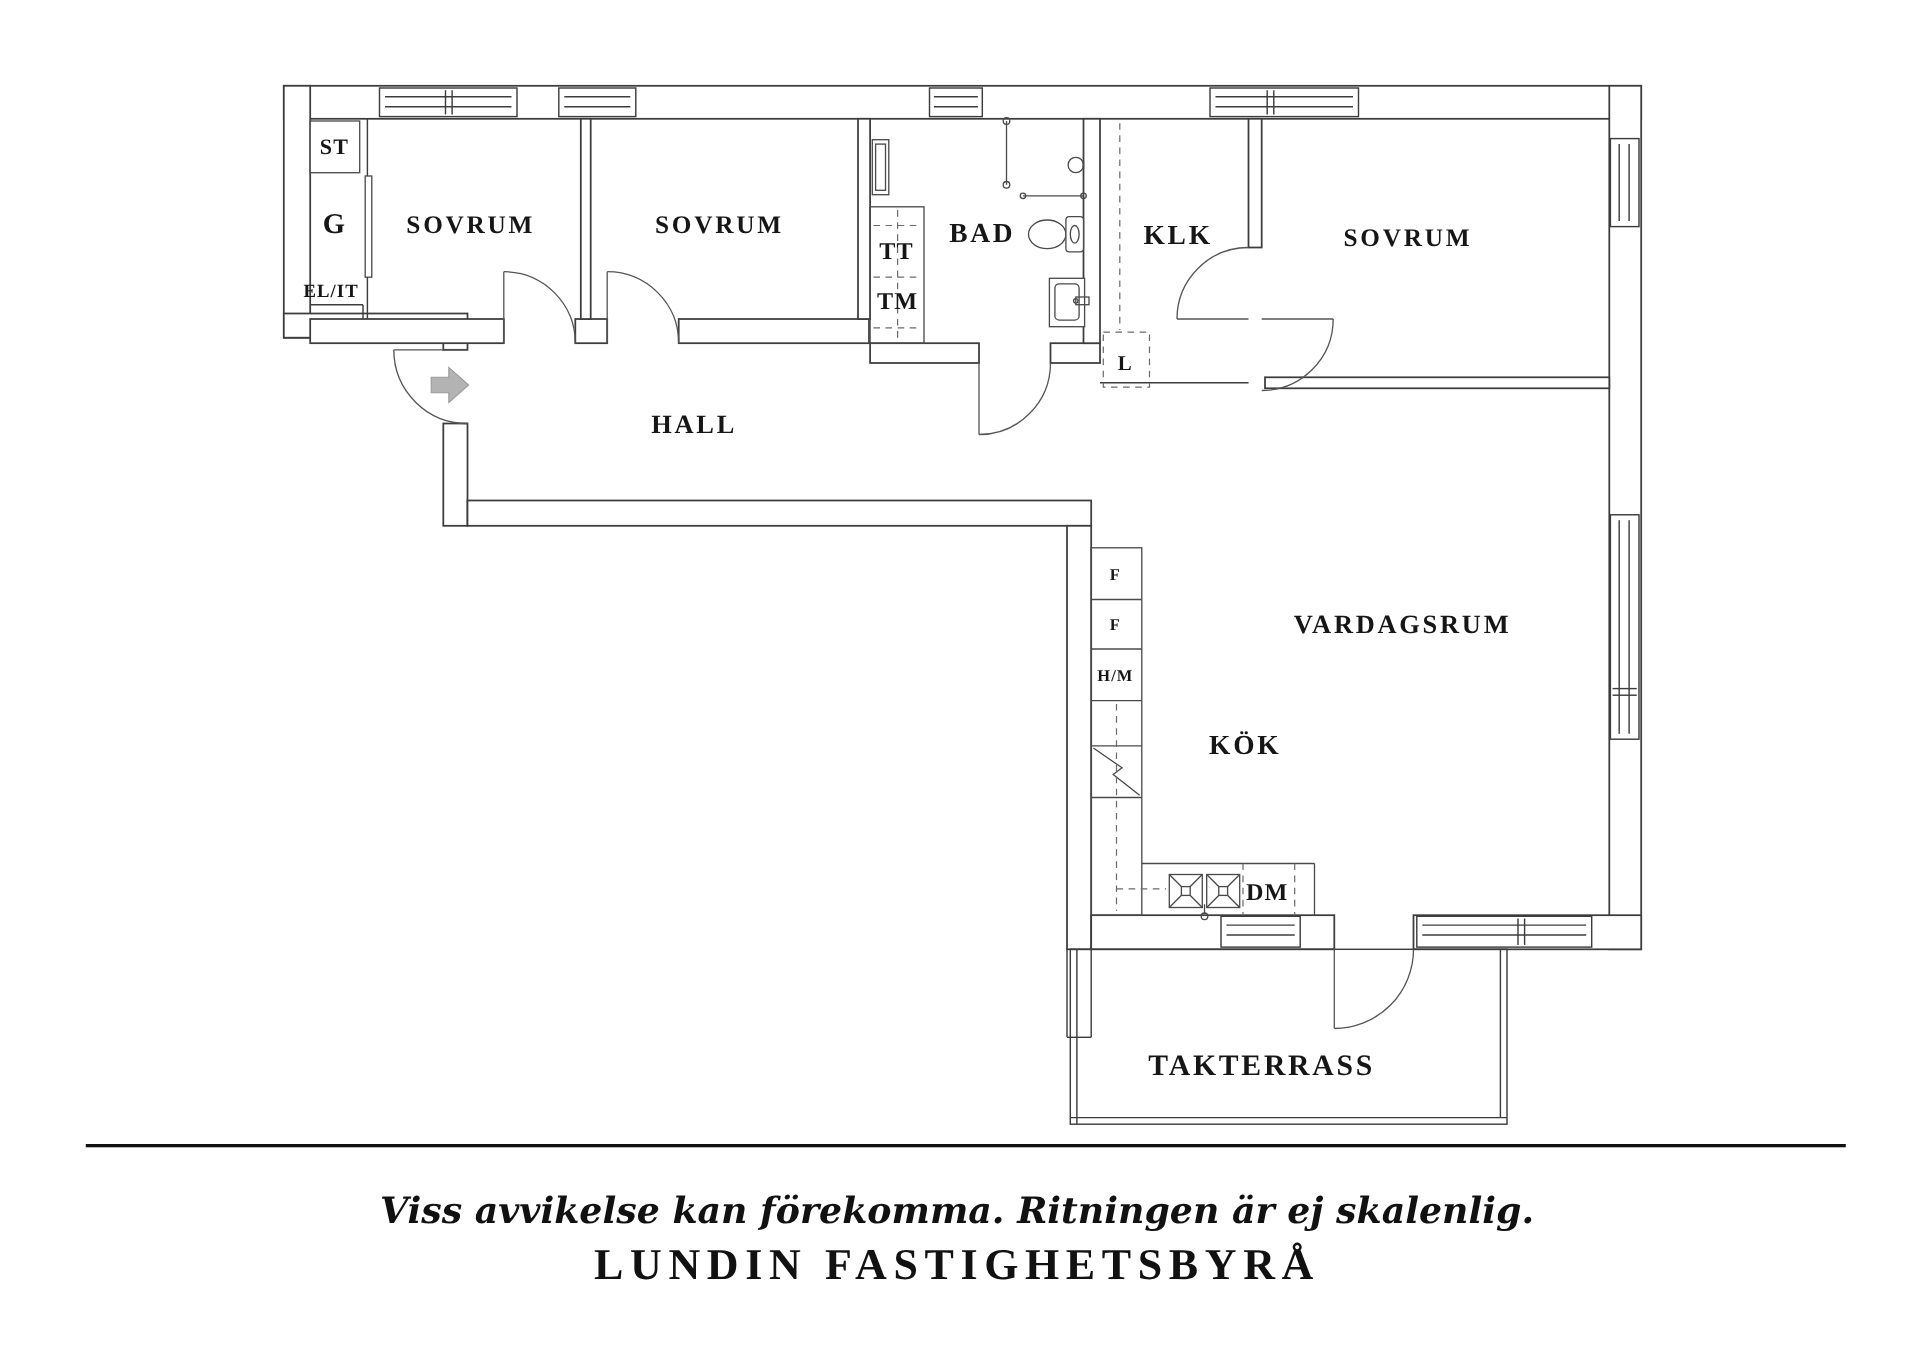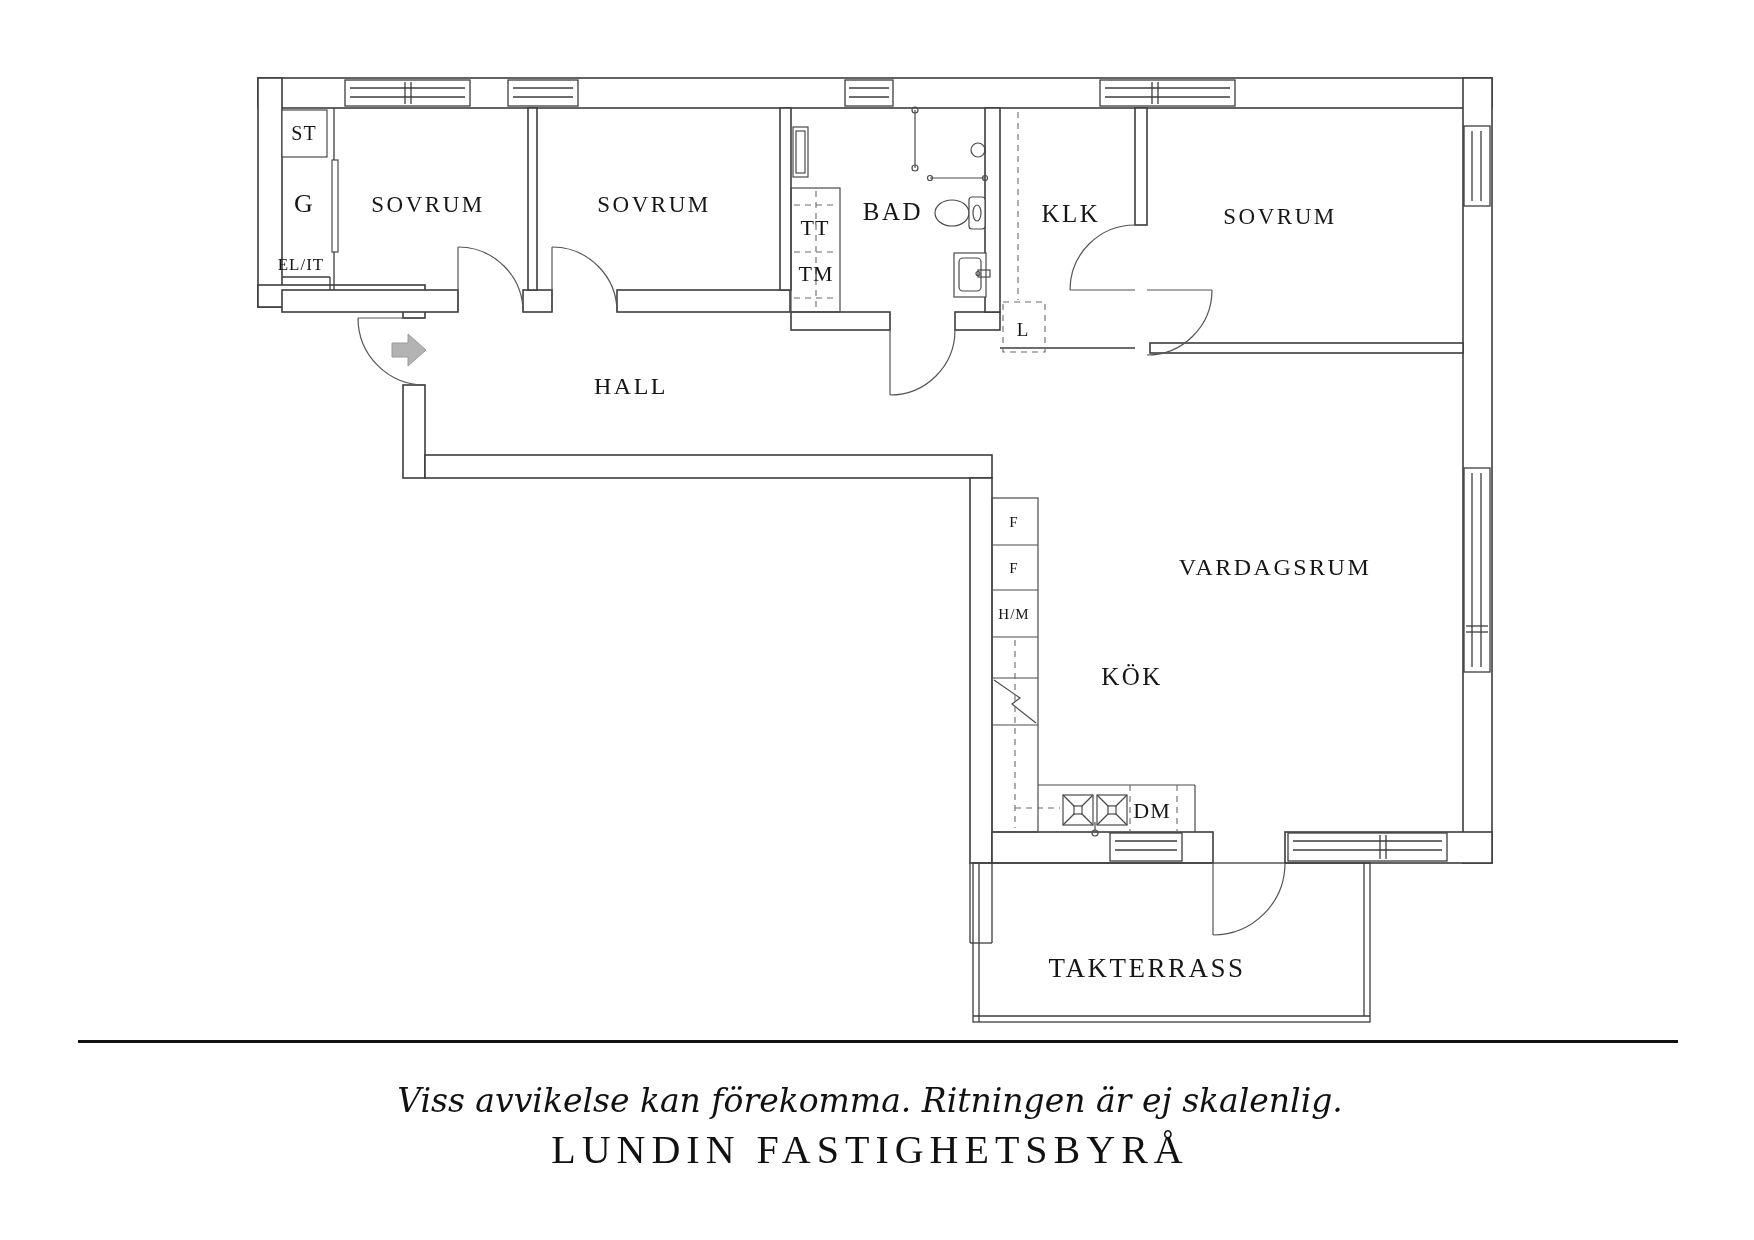--- a/index.html
+++ b/index.html
@@ -1,17 +1,17 @@
 <!DOCTYPE html>
 <html><head>
 <meta charset="utf-8">
 <style>
   html,body{margin:0;padding:0;background:#ffffff;}
   .page{position:relative;width:1684px;height:1240px;background:#fff;overflow:hidden;
-        font-family:"Liberation Serif", serif;}
+        font-family:"Liberation Serif", serif;font-weight:bold;}
   svg{display:block}
   .wall{fill:#ffffff;stroke:#3d3d3d;stroke-width:1.6;}
   .thin{fill:none;stroke:#3d3d3d;stroke-width:1.3;}
   .fix{fill:none;stroke:#4a4a4a;stroke-width:1.2;}
   .fixfill{fill:#ffffff;stroke:#4a4a4a;stroke-width:1.2;}
   .dash{fill:none;stroke:#6a6a6a;stroke-width:1.1;stroke-dasharray:6 5;}
   .door{fill:none;stroke:#555555;stroke-width:1.2;}
   .win{fill:#ffffff;stroke:#3d3d3d;stroke-width:1.3;}
   .lbl{fill:#161616;letter-spacing:2.5px;}
   .lbl-sm{fill:#161616;letter-spacing:1px;}

